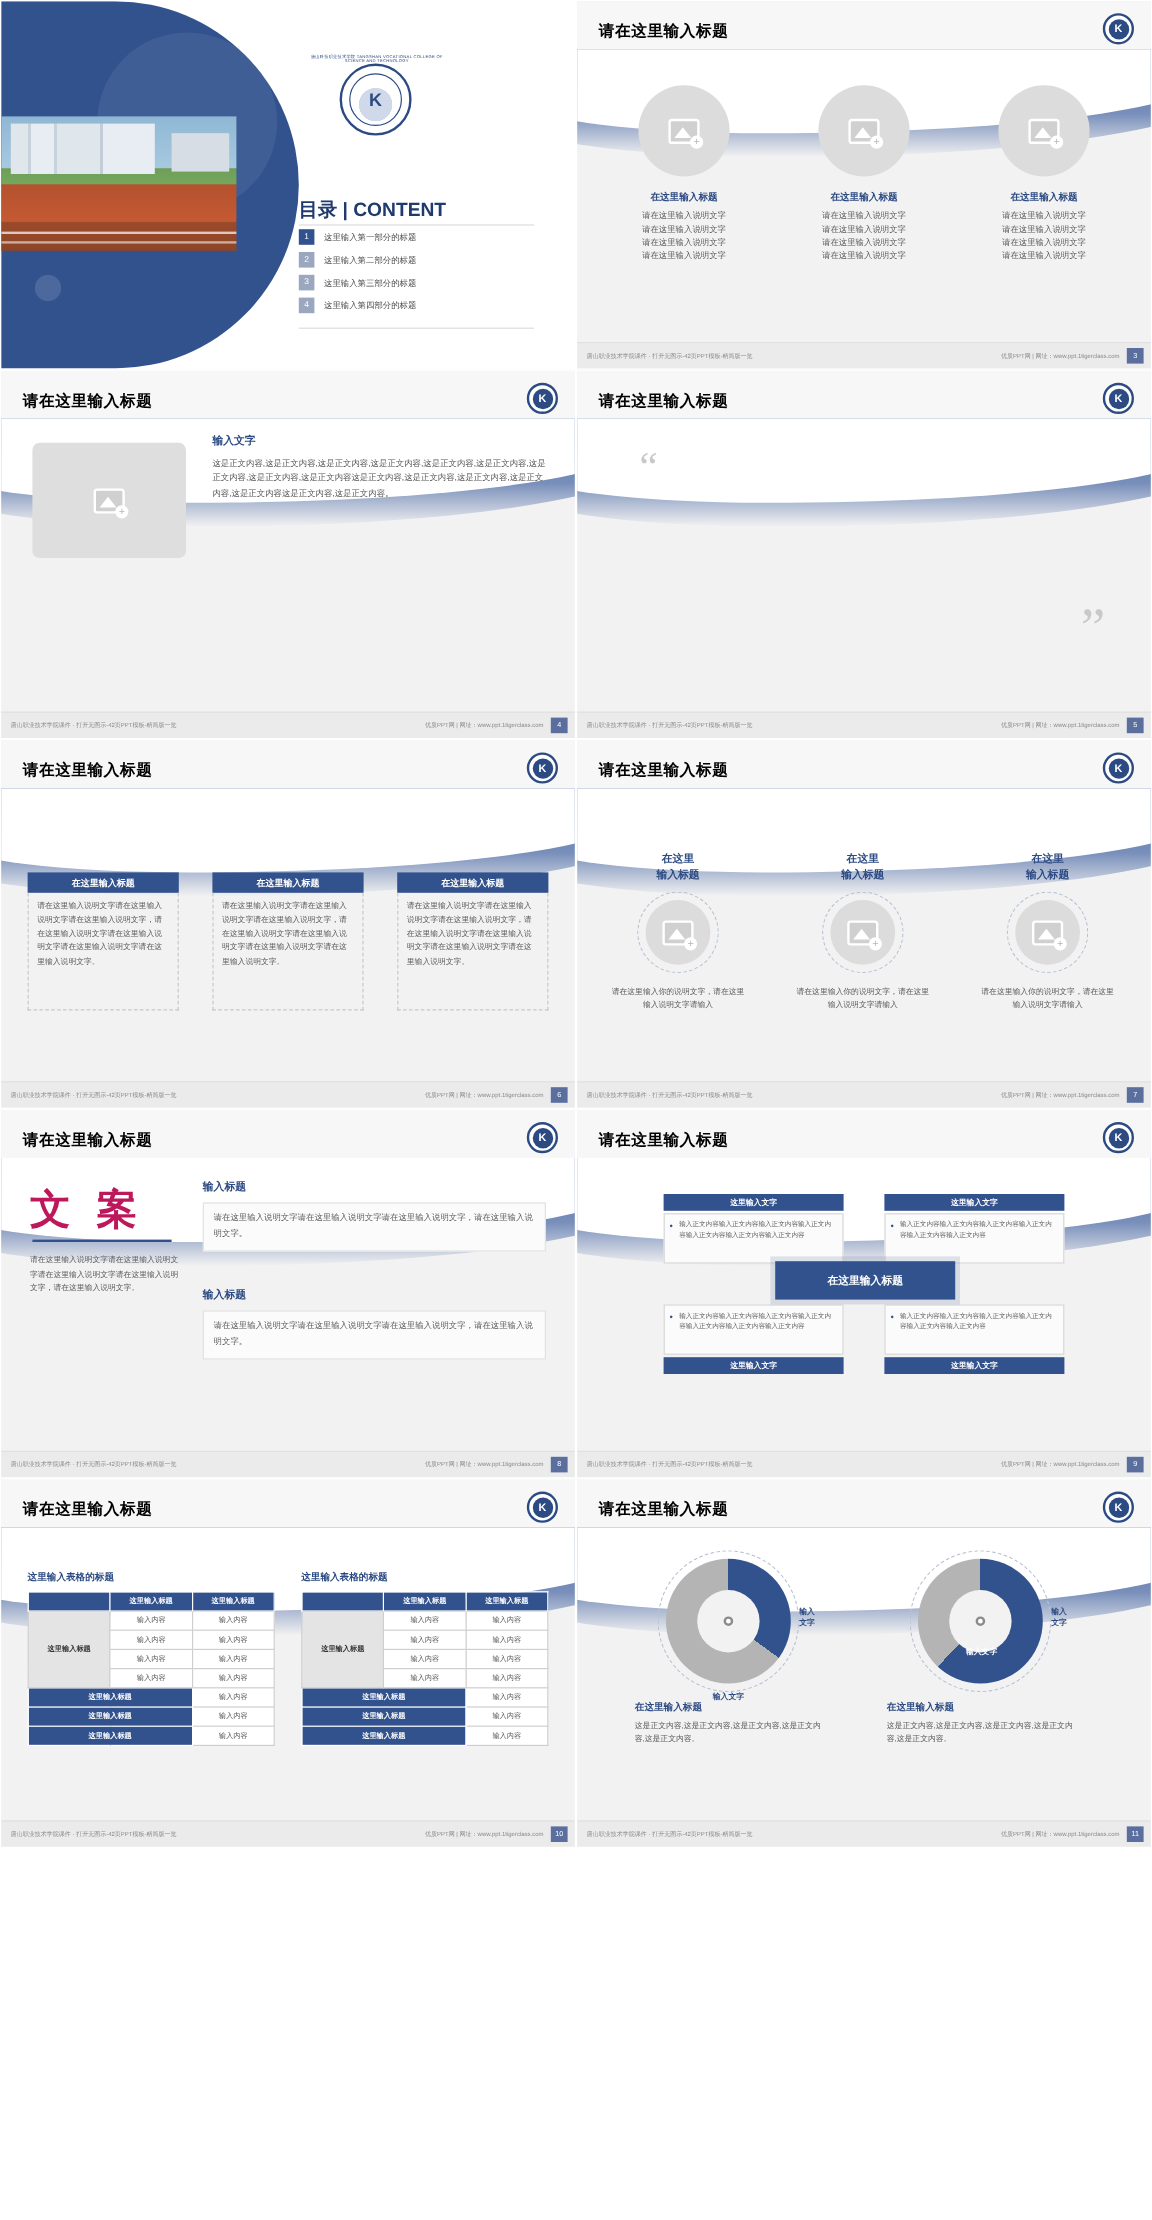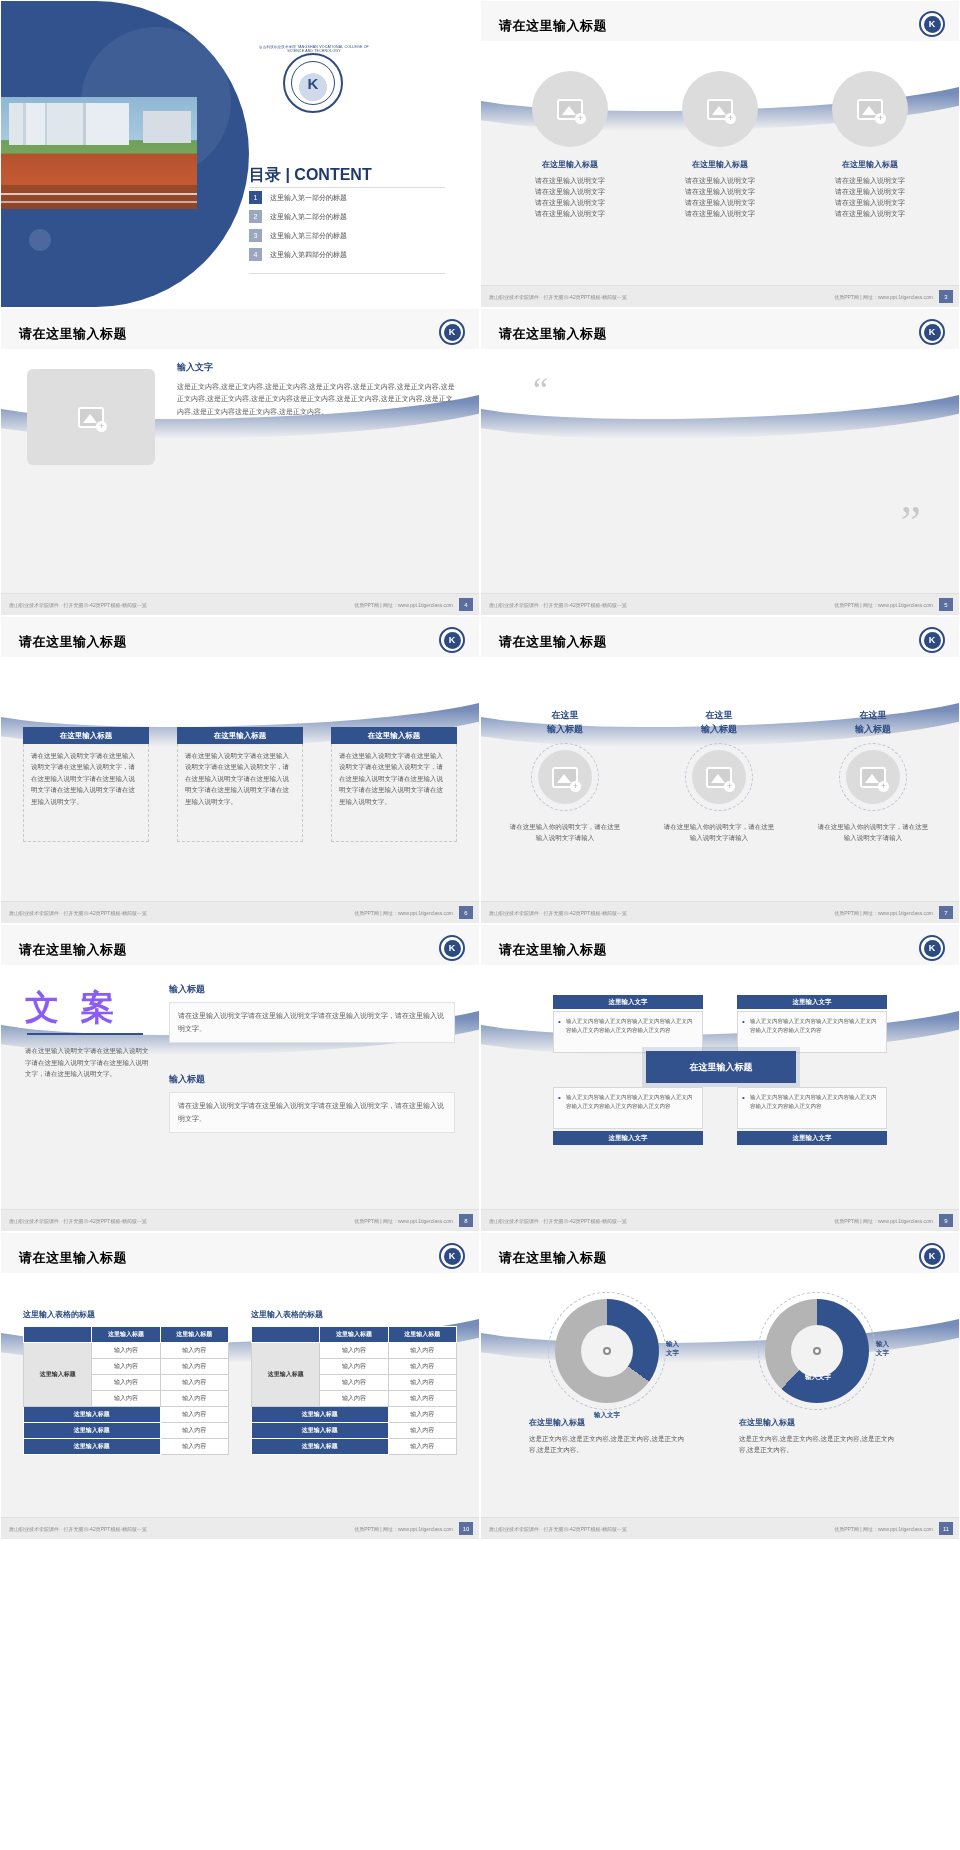--- a/index.html
+++ b/index.html
@@ -200,21 +200,21 @@
     display: flex; align-items: center; justify-content: center;
   }
   .dc-inner {
     width: 54px; height: 54px; border-radius: 50%; background: #dcdcdc;
     display: flex; align-items: center; justify-content: center;
   }
   .dc-text { font-size: 6.5px; color: #5a5a5a; line-height: 1.7; margin-top: 10px; padding: 0 12px; }
   
   .big-word {
     position: absolute; left: 24px; top: 60px;
-    font-size: 34px; font-weight: bold; color: #8b5cf6; letter-spacing: 6px;
+    font-size: 34px; font-weight: bold; color: #be185d; letter-spacing: 6px;
   }
   .big-rule { position: absolute; left: 26px; top: 108px; width: 116px; height: 2px; background: #32528e; }
   .left-para { position: absolute; left: 24px; top: 120px; width: 128px; font-size: 6.5px; color: #5a5a5a; line-height: 1.8; }
   .rblock { position: absolute; left: 168px; width: 286px; }
   .rblock .rh { font-size: 9px; font-weight: bold; color: #2d4b83; margin-bottom: 6px; }
   .rblock .rp {
     font-size: 7px; color: #5a5a5a; line-height: 1.8;
     border: 1px solid #e2e2e2; padding: 7px 8px; background: #fbfbfb;
   }
   

